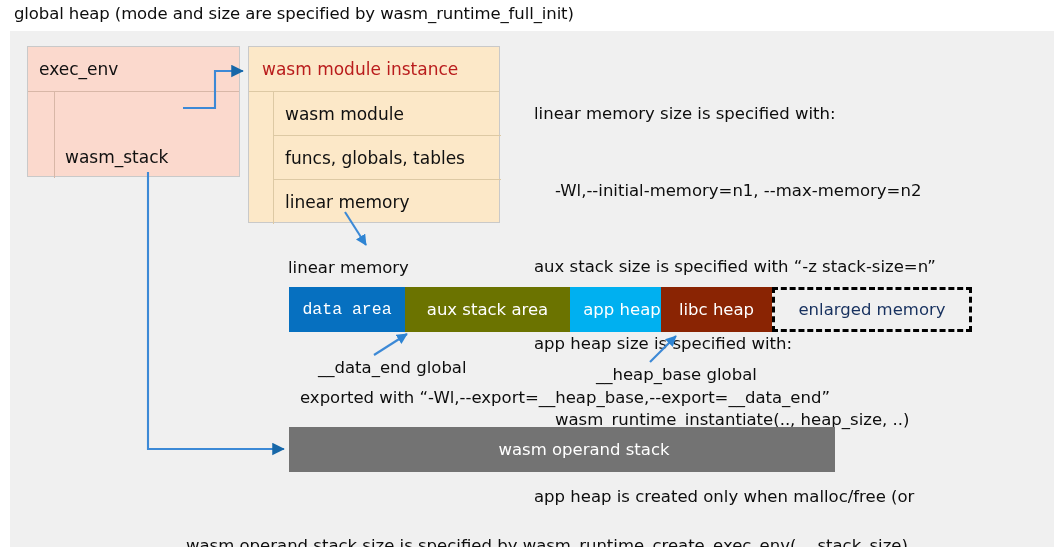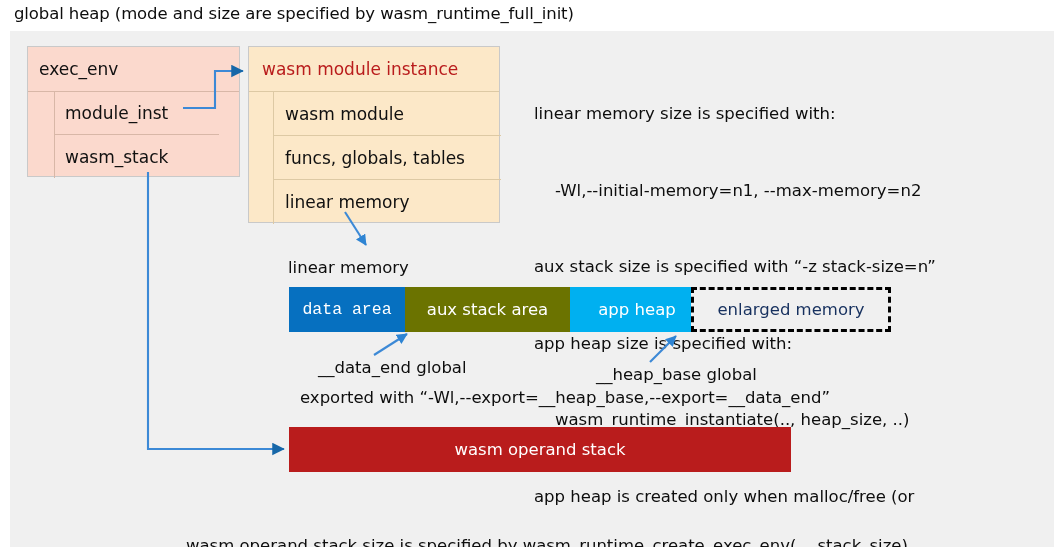--- a/index.html
+++ b/index.html
@@ -117,21 +117,20 @@
 </head>
 <body>
 
 <div class="abs" id="panel" style="background: rgb(240, 240, 240);"></div>
 
 <div class="abs" id="title">global heap (mode and size are specified by wasm_runtime_full_init)</div>
 
 <div class="abs" id="execenv" style="background: rgb(251, 217, 205);">
   <div class="hdr">exec_env</div>
   <div class="gut"></div>
-  <div class="sub r1">module_inst</div>
   <div class="sub r2">wasm_stack</div>
 </div>
 
 <div class="abs" id="wmi" style="background: rgb(252, 232, 200);">
   <div class="hdr">wasm module instance</div>
   <div class="gut"></div>
   <div class="sub r2">funcs, globals, tables</div>
   <div class="sub r1">wasm module</div>
   <div class="sub r3">linear memory</div>
 </div>
@@ -143,29 +142,30 @@
   <div>app heap size is specified with:</div>
   <div>    wasm_runtime_instantiate(.., heap_size, ..)</div>
   <div>app heap is created only when malloc/free (or</div>
   
 </div>
 
 <div class="abs" id="lmlabel">linear memory</div>
 <div class="abs" id="membar">
     <div class="seg" style="width: 116px; background: rgb(6, 112, 192); font-family: Liberation Mono, monospace;">data area</div>
     <div class="seg" style="width: 165px; background: rgb(107, 115, 0);">aux stack area</div>
-    <div class="seg" style="width: 121px; background: rgb(0, 176, 240); padding-left: 13px;">app heap</div>
+    <div class="seg" style="width: 91px; background: rgb(0, 176, 240); padding-left: 13px;">app heap</div>
+    <div class="seg" style="width: 111px; background: rgb(138, 36, 3);">libc heap</div>
     <div class="seg dashed" style="width: 200px; color: rgb(22, 48, 94);">enlarged memory</div>
   </div>
 
 <div class="abs anno" id="dataend">__data_end global</div>
 <div class="abs anno" id="heapbase">__heap_base global</div>
 <div class="abs anno" id="exported">exported with “-Wl,--export=__heap_base,--export=__data_end”</div>
 
-<div class="abs" id="opstack" style="background: #b91c1c;">wasm operand stack</div>
+<div class="abs" id="opstack" style="background: #737373; padding-left: 44px;">wasm operand stack</div>
 <div class="abs" id="bottomnote">
   <div>wasm operand stack size is specified by wasm_runtime_create_exec_env(.., stack_size)</div>
   
 </div>
 
 <svg class="abs" id="wires" viewBox="0 0 1054 547" xmlns="http://www.w3.org/2000/svg">
   <defs>
     <marker id="ah" markerWidth="7" markerHeight="7" refX="5.6" refY="3" orient="auto">
       <path d="M0,0 L6,3 L0,6 z" fill="#1767a8"></path>
     </marker>

